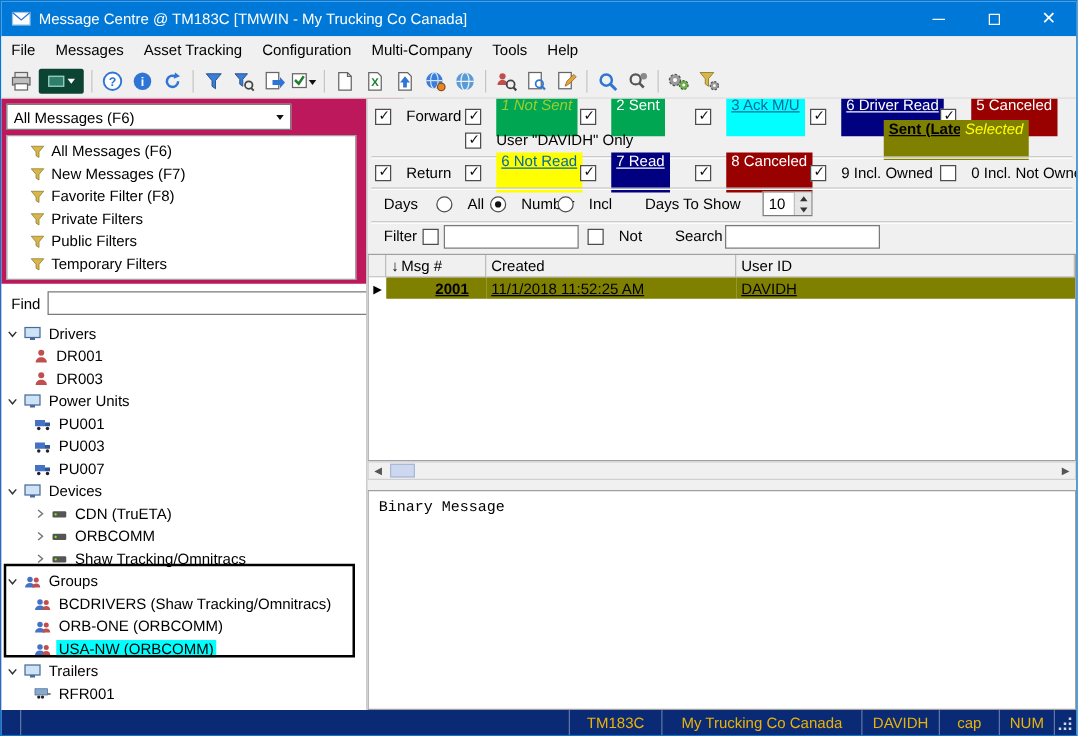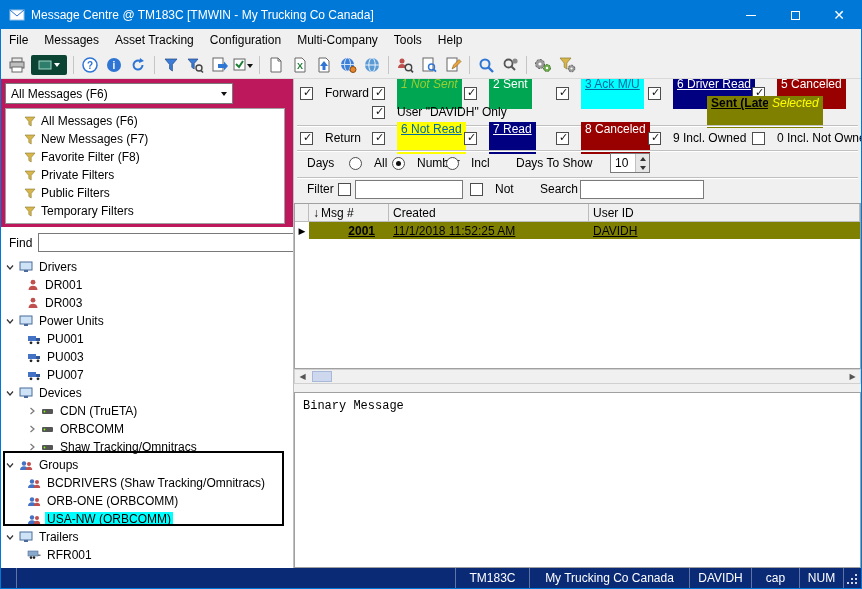--- a/index.html
+++ b/index.html
@@ -102,21 +102,21 @@
           font:8px "DejaVu Sans",sans-serif; color:#555; }
   .strack { position:relative; flex:1; height:13px; }
   .sthumb { position:absolute; left:2px; top:1px; width:20px; height:11px; background:#cdd8ef; border:1px solid #a8b8d8; }
 
   .splitterbar { position:absolute; left:0; top:305px; right:0; height:8px; background:#f0f0f0; }
   .binary { position:absolute; left:0; top:313px; right:0; bottom:0; background:#fff;
             border:1px solid #a0a0a0; padding:6px 8px; font-family:"Liberation Mono",monospace; font-size:12px; }
 
   
   .statusbar { position:absolute; left:0; bottom:0; right:0; height:20px; background:#0a2a75;
-               color:#ffffff; display:flex; align-items:stretch; font-size:12px; }
+               color:#eab308; display:flex; align-items:stretch; font-size:12px; }
   .seg { border-right:1px solid rgba(255,255,255,.35); display:flex; align-items:center; justify-content:center;
          white-space:nowrap; overflow:hidden; }
   .seg.s0 { width:16px; } .seg.s1 { flex:1; } .seg.s2 { width:74px; } .seg.s3 { width:160px; }
   .seg.s4 { width:62px; } .seg.s5 { width:48px; } .seg.s6 { width:44px; }
   .seg.grip { width:17px; border-right:none; position:relative; }
   .seg.grip::after { content:""; position:absolute; right:4px; bottom:4px; width:2px; height:2px; background:#cfd8ea;
         box-shadow:-4px 0 0 #cfd8ea, -8px 0 0 #cfd8ea, 0 -4px 0 #cfd8ea, -4px -4px 0 #cfd8ea, 0 -8px 0 #cfd8ea; }
   svg { display:block; }
 </style>
 </head>

